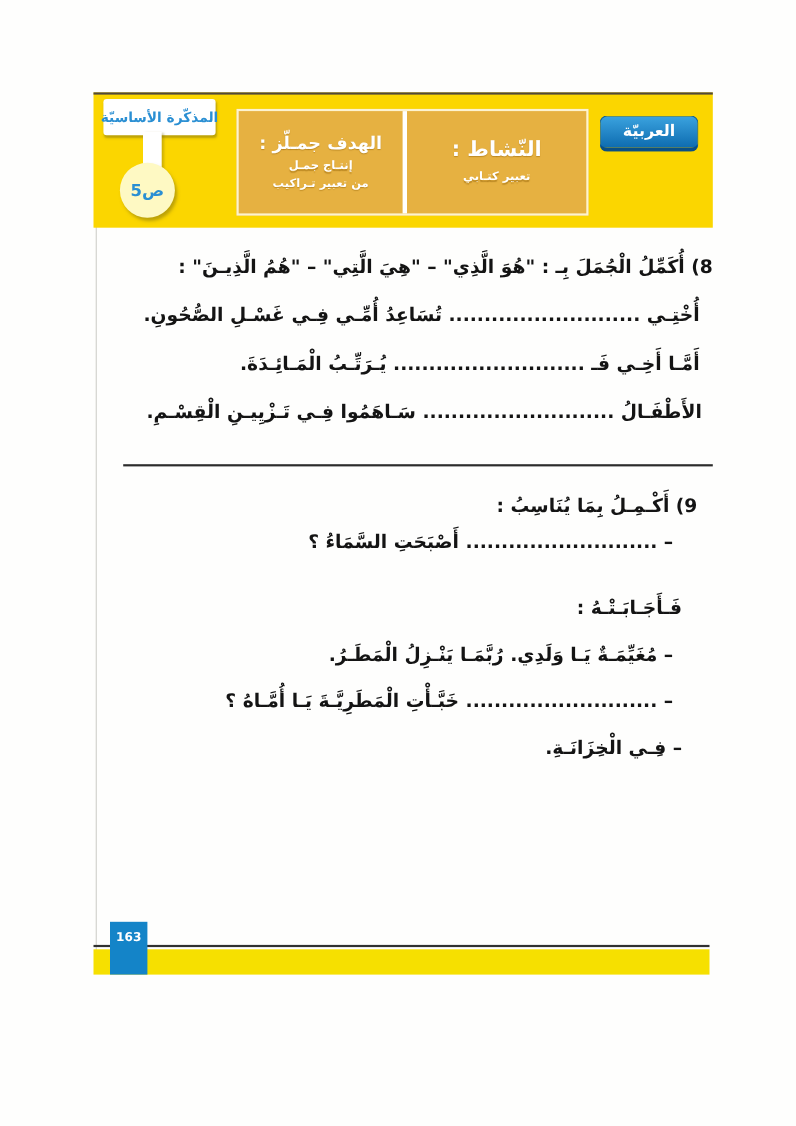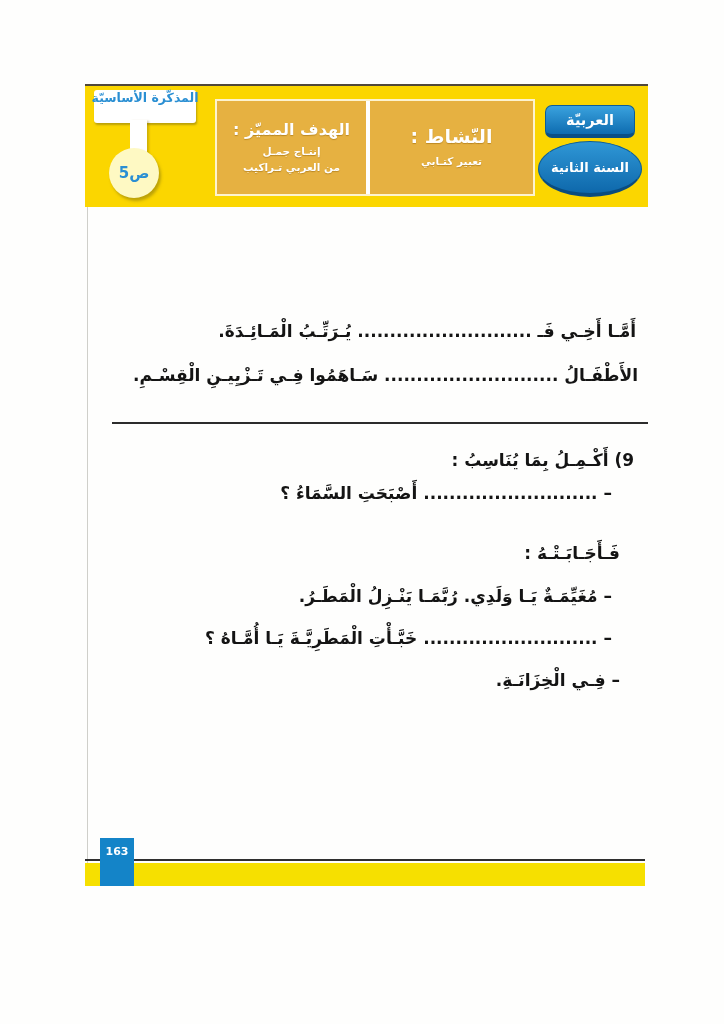--- a/index.html
+++ b/index.html
@@ -11,21 +11,21 @@
   .scan-edge { position:absolute; left:87px; top:85px; width:1px; height:800px; background:#cfcfca; }
 
   
   .header-band {
     position:absolute; left:85px; top:84px; width:563px; height:123px;
     background:#fbd600; border-top:2px solid #50483a; box-sizing:border-box;
   }
   .bookmark-label {
     position:absolute; left:9px; top:4px; width:102px; height:33px;
     background:#ffffff; border-radius:3px; color:#2a8fd3; font-weight:bold;
-    font-size:12.5px; display:flex; align-items:flex-start; justify-content:center;
+    font-size:12.5px; display:flex; align-items:center; justify-content:center;
     box-shadow:1px 2px 2px rgba(125,110,15,.5); white-space:nowrap;
   }
   .bookmark-stem { position:absolute; left:45px; top:34px; width:17px; height:34px; background:#ffffff; box-shadow:2px 1px 2px rgba(125,110,15,.35); }
   .bookmark-circle {
     position:absolute; left:24px; top:62px; width:50px; height:50px; background:#fef9c3;
     border-radius:50%; color:#2a8fd3; font-weight:bold; font-size:15px;
     display:flex; align-items:center; justify-content:center;
     box-shadow:2px 3px 3px rgba(125,110,15,.5);
   }
   .info-box {
@@ -86,34 +86,33 @@
     <div class="bookmark-circle">
       <span>ص5</span>
     </div>
 
     <div class="info-box" dir="rtl">
       <div class="info-col col-activity">
         <div class="info-title-lg">النّشاط :</div>
         <div class="info-sub">تعبير كتـابي</div>
       </div>
       <div class="info-col col-objective">
-        <div class="info-title-md">الهدف المميّز :</div>
+        <div class="info-title-md">الهدف جمـلّز :</div>
         <div class="info-sub">إنتـاج جمـل</div>
-        <div class="info-sub">من العربي تـراكيب</div>
+        <div class="info-sub">من تعبير تـراكيب</div>
       </div>
     </div>
 
     <div class="subject-pill">
       <span>العربيّة</span>
     </div>
-    <div class="grade-oval">
-      <span>السنة الثانية</span>
-    </div>
   </div>
 
+  <div class="t-line" style="right:76px; top:230px;">8) أُكَمِّلُ الْجُمَلَ بِـ : "هُوَ الَّذِي" – "هِيَ الَّتِي" – "هُمُ الَّذِيـنَ" :</div>
+  <div class="t-line" style="right:88px; top:274px;">أُخْتِـي ........................... تُسَاعِدُ أُمِّـي فِـي غَسْـلِ الصُّحُونِ.</div>
   <div class="t-line" style="right:88px; top:318px;">أَمَّـا أَخِـي فَـ ........................... يُـرَتِّـبُ الْمَـائِـدَةَ.</div>
   <div class="t-line" style="right:86px; top:362px;">الأَطْفَـالُ ........................... سَـاهَمُوا فِـي تَـزْيِيـنِ الْقِسْـمِ.</div>
 
   <div class="divider"></div>
 
   <div class="t-line" style="right:90px;  top:447px;">9) أَكْـمِـلُ بِمَا يُنَاسِبُ :</div>
   <div class="t-line" style="right:112px; top:480px;margin-left:18px;">– ........................... أَصْبَحَتِ السَّمَاءُ ؟</div>
   <div class="t-line" style="right:104px; top:540px;">فَـأَجَـابَـتْـهُ :</div>
   <div class="t-line" style="right:112px; top:583px;">– مُغَيِّمَـةٌ يَـا وَلَدِي. رُبَّمَـا يَنْـزِلُ الْمَطَـرُ.</div>
   <div class="t-line" style="right:112px; top:625px;">– ........................... خَبَّـأْتِ الْمَطَرِيَّـةَ يَـا أُمَّـاهُ ؟</div>

